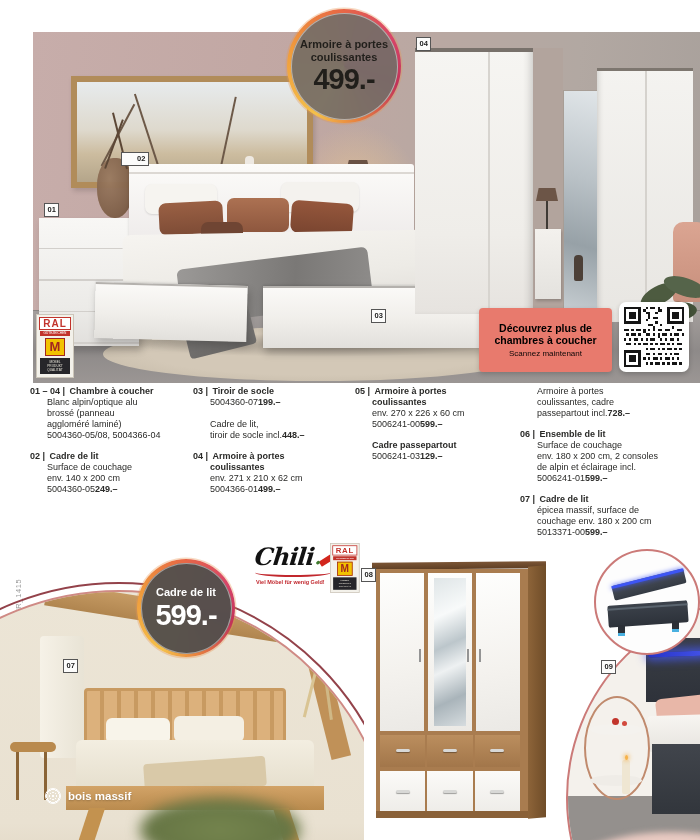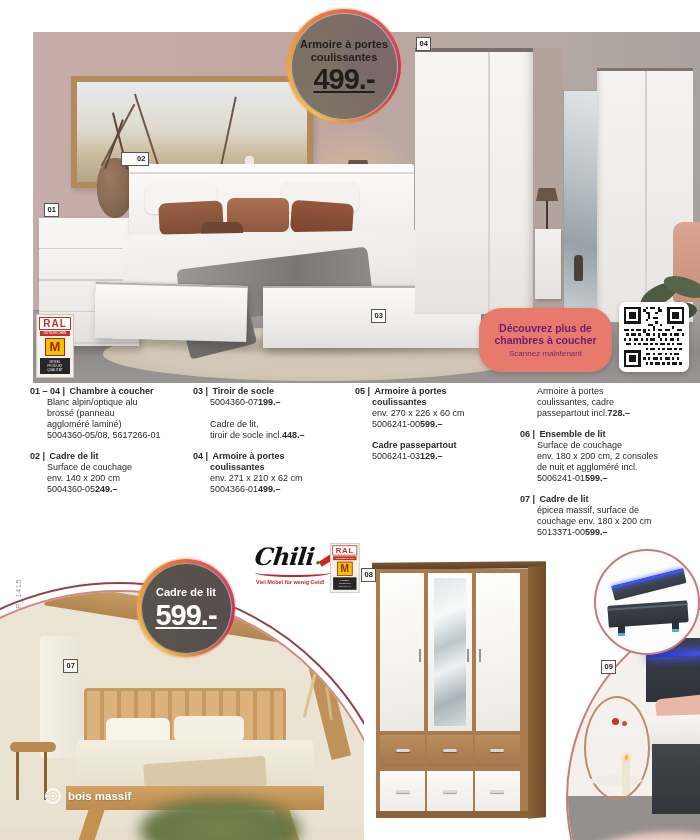--- a/index.html
+++ b/index.html
@@ -16,25 +16,25 @@
 
   
   .badge-wrap{position:absolute;border-radius:50%;z-index:7;
     background:conic-gradient(from 210deg,#f4c04a,#ef9a3c 22%,#e86a44 40%,#d84568 58%,#c23358 72%,#e8823f 88%,#f4c04a);
     padding:3.5px;box-shadow:0 0 0 1.5px rgba(232,150,80,.35);}
   .badge-core{width:100%;height:100%;border-radius:50%;display:flex;flex-direction:column;
     align-items:center;justify-content:center;text-align:center;box-shadow:inset 0 0 0 1px rgba(255,255,255,.45);}
   .badge-hero .badge-core{background:rgba(116,110,104,.93);color:#211f1b;}
   .badge-bottom .badge-core{background:rgba(84,80,76,.97);color:#fff;}
   .badge-label{font-size:11px;font-weight:700;line-height:12.5px;width:86%;}
-  .badge-price{font-size:29px;font-weight:800;letter-spacing:-1px;line-height:30px;margin-top:1px;text-decoration:underline;}
-
-  
-  .promo{position:absolute;left:479px;top:308px;width:133px;height:64px;border-radius:22px;
-    color:#701a75;display:flex;flex-direction:column;align-items:center;justify-content:center;
+  .badge-price{font-size:29px;font-weight:800;letter-spacing:-1px;line-height:30px;margin-top:1px;}
+
+  
+  .promo{position:absolute;left:479px;top:308px;width:133px;height:64px;border-radius:4px;
+    color:#000000;display:flex;flex-direction:column;align-items:center;justify-content:center;
     z-index:5;background:#e87a6d;box-shadow:0 2px 5px rgba(0,0,0,.18);}
   .promo-line{font-size:10.5px;font-weight:700;line-height:12px;}
   .promo-cta{font-size:8px;margin-top:3px;opacity:.95;}
   .qr{position:absolute;left:619px;top:302px;width:70px;height:70px;background:#fff;
     border-radius:7px;padding:5px;box-sizing:border-box;z-index:5;box-shadow:0 2px 5px rgba(0,0,0,.2);}
   .qr svg{width:100%;height:100%;display:block;}
 
   
   .ral{position:absolute;width:38px;background:#f3f1ea;border:1px solid #ccc6ba;z-index:5;
     display:flex;flex-direction:column;align-items:center;padding:2px 0 3px;box-sizing:border-box;}
@@ -352,21 +352,21 @@
           <div class="pline">
             <span class="ptext">Blanc alpin/optique alu</span>
           </div>
           <div class="pline">
             <span class="ptext">brossé (panneau</span>
           </div>
           <div class="pline">
             <span class="ptext">aggloméré laminé)</span>
           </div>
           <div class="pline">
-            <span class="ptext">5004360-05/08, 5617266-01</span>
+            <span class="ptext">5004360-05/08, 5004366-04</span>
           </div>
         </div>
         <div class="pitem">
           <div class="ptitle hang"><span class="pprefix">02 | </span>Cadre de lit</div>
           <div class="pline">
             <span class="ptext">Surface de couchage</span>
           </div>
           <div class="pline">
             <span class="ptext">env. 140 x 200 cm</span>
           </div>
@@ -439,21 +439,21 @@
         </div>
         <div class="pitem">
           <div class="ptitle hang"><span class="pprefix">06 | </span>Ensemble de lit</div>
           <div class="pline">
             <span class="ptext">Surface de couchage</span>
           </div>
           <div class="pline">
             <span class="ptext">env. 180 x 200 cm, 2 consoles</span>
           </div>
           <div class="pline">
-            <span class="ptext">de nuit et aggloméré incl.</span>
+            <span class="ptext">de alpin et éclairage incl.</span>
           </div>
           <div class="pline">
             <span class="ptext">5006241-01</span>
             <span class="pprice">599.–</span>
           </div>
         </div>
         <div class="pitem">
           <div class="ptitle hang"><span class="pprefix">07 | </span>Cadre de lit</div>
           <div class="pline">
             <span class="ptext">épicea massif, surface de</span>

